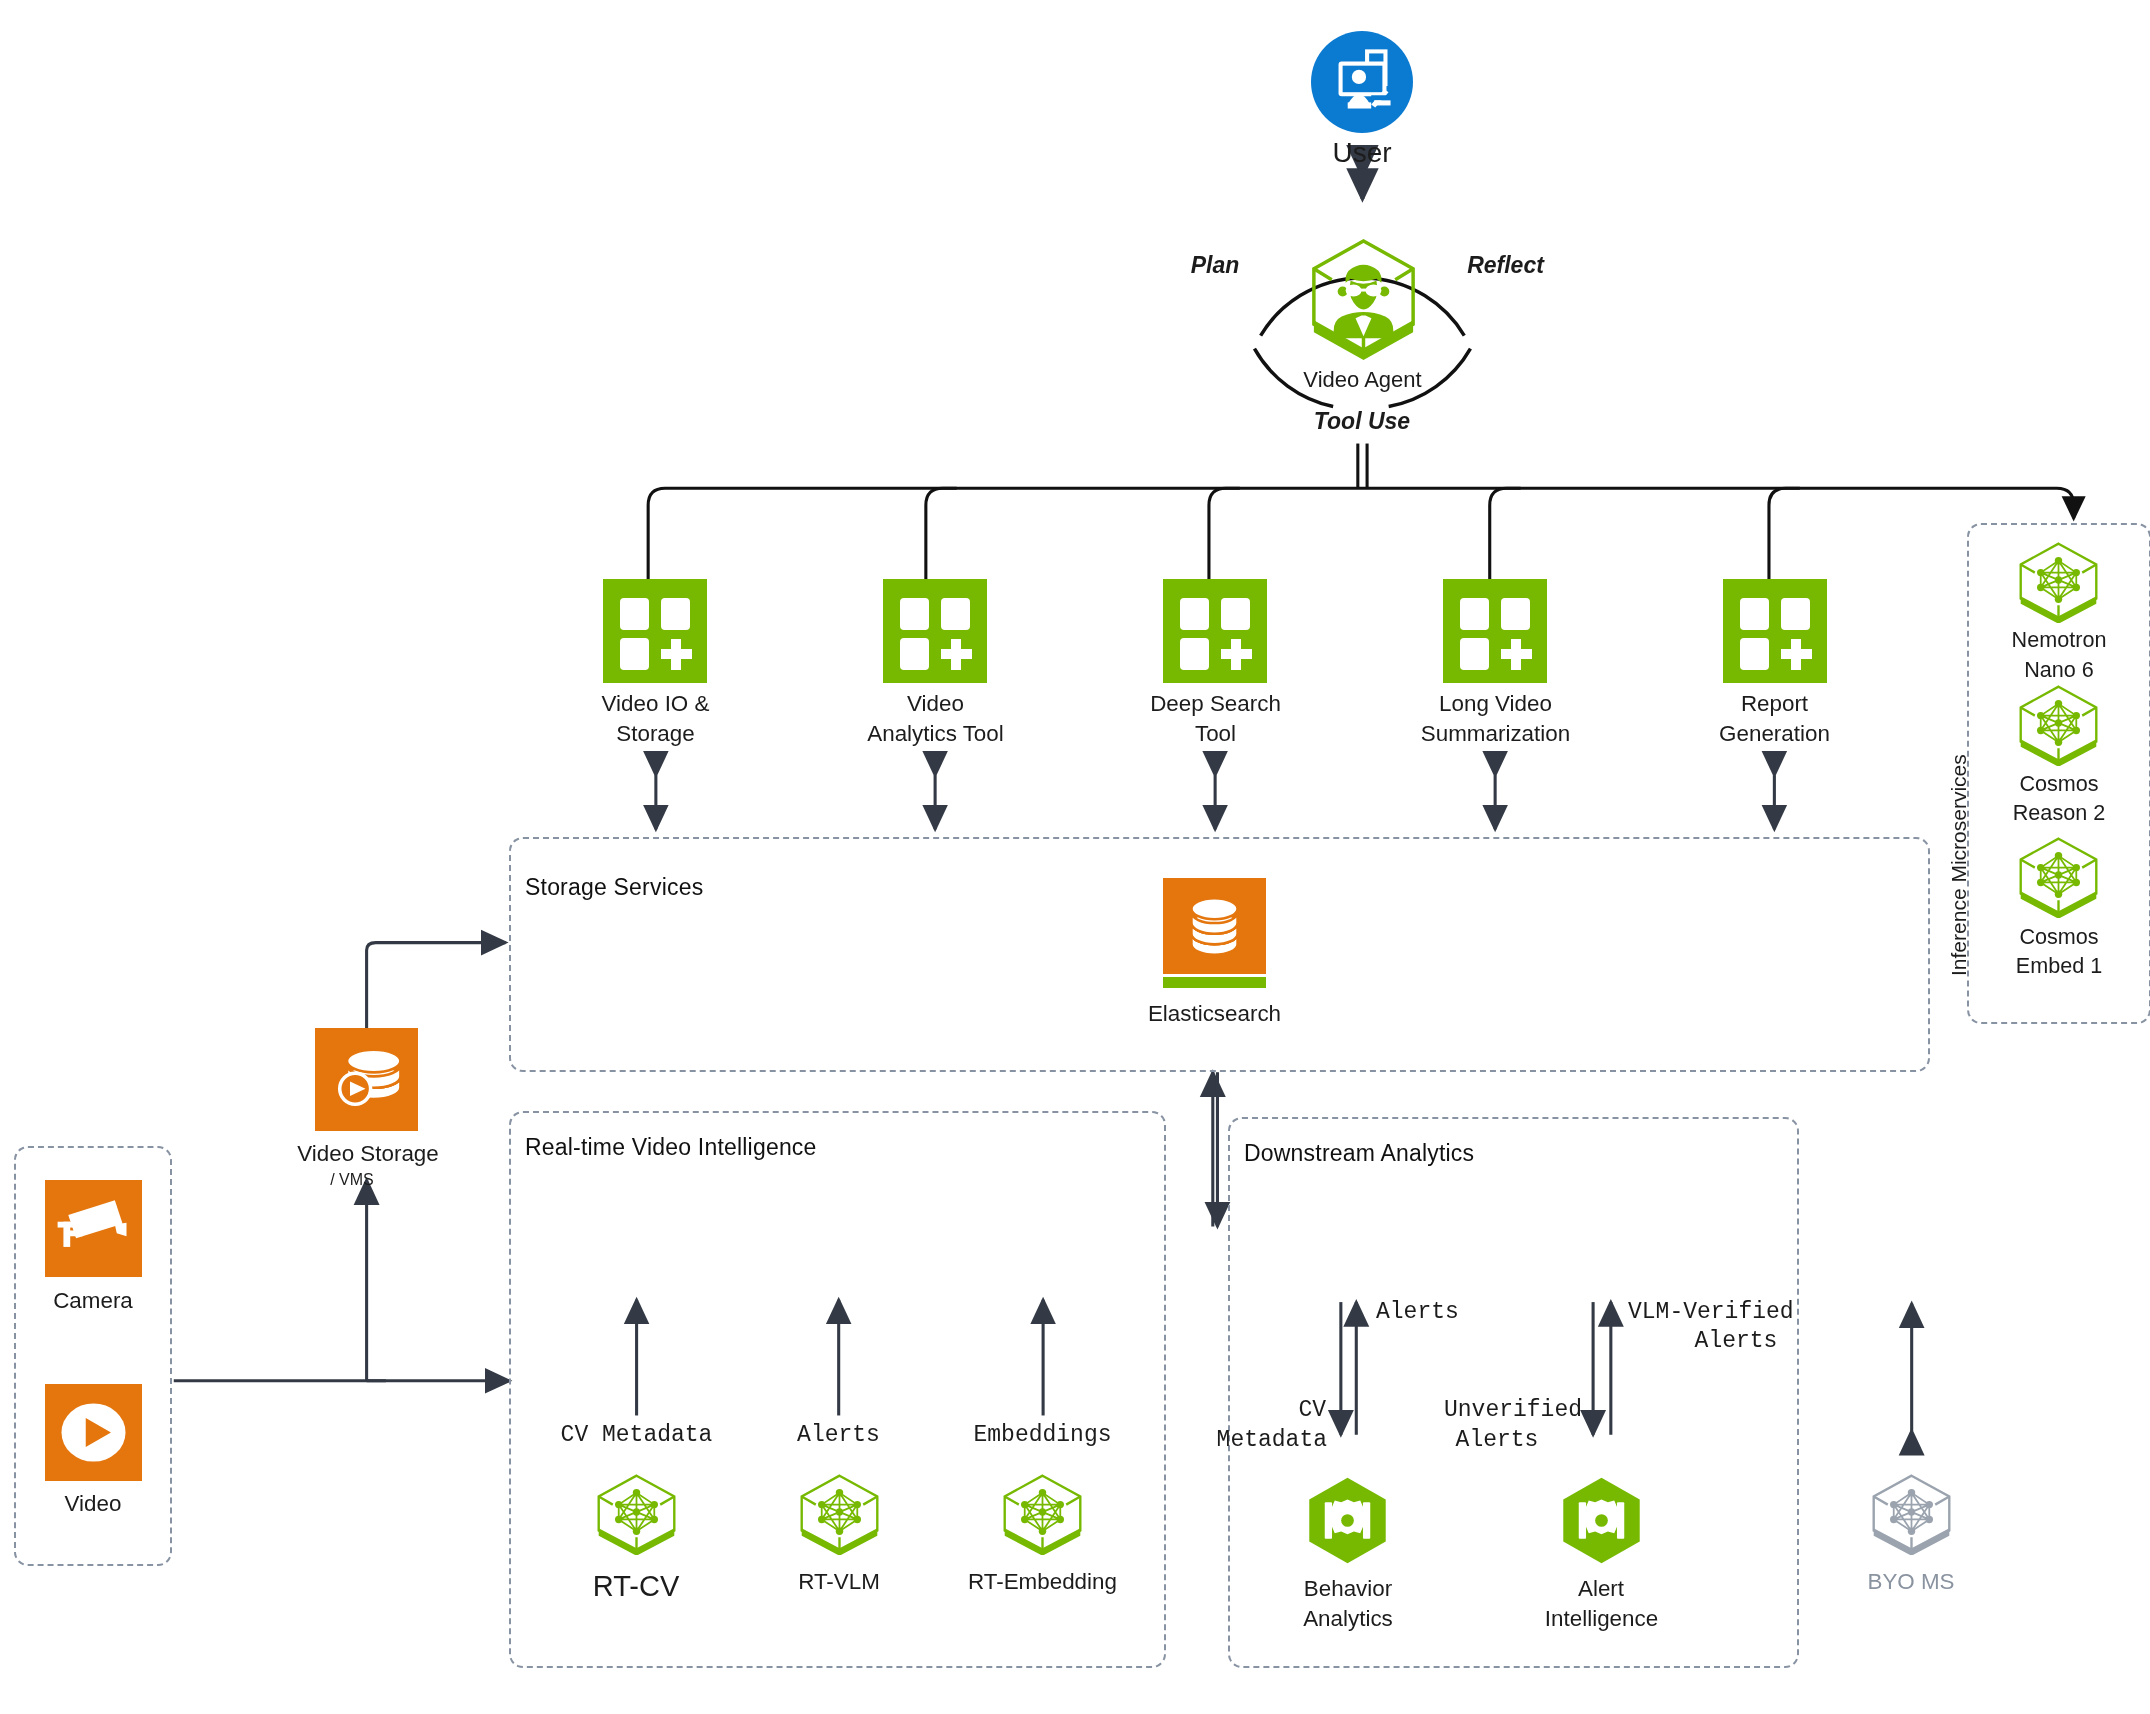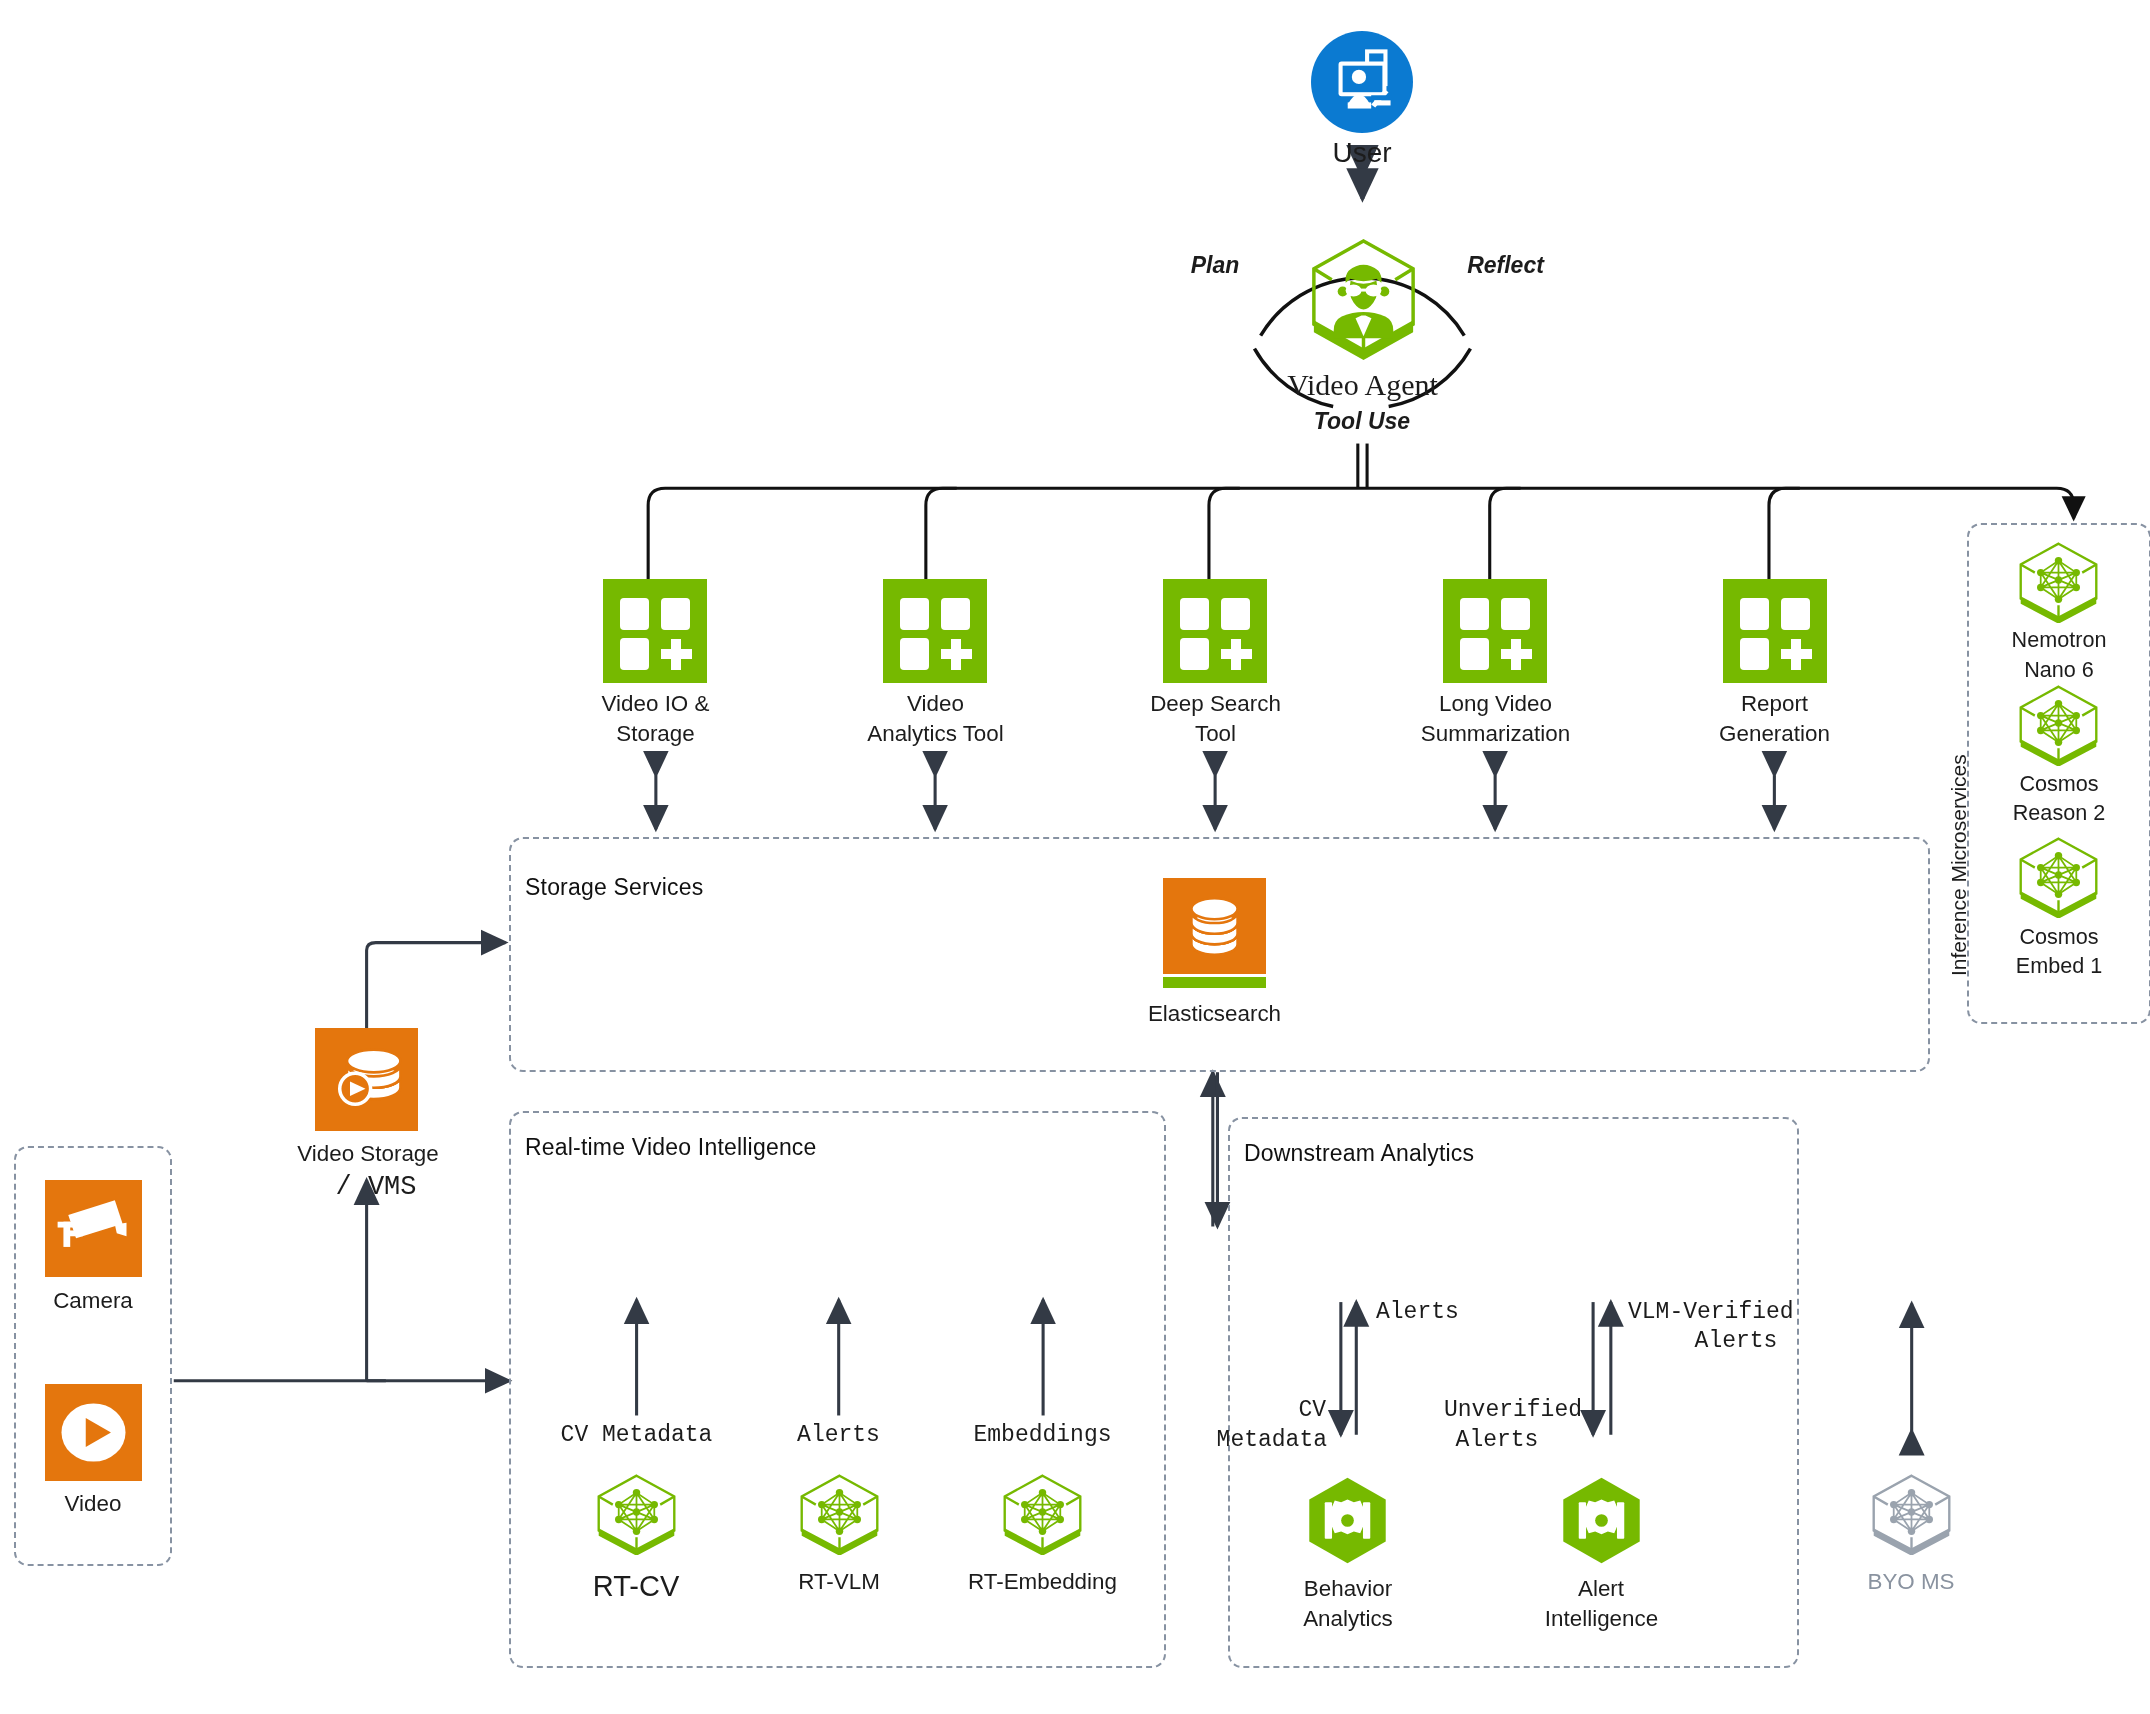--- a/index.html
+++ b/index.html
@@ -114,21 +114,21 @@
         <path d="M38 82 q22 -9 44 0 q8 4 8 14 l0 8 l-60 0 l0 -8 q0 -10 8 -14 z"></path>
       </g>
       <g fill="#ffffff">
         <ellipse cx="50" cy="56" rx="8" ry="6"></ellipse>
           <ellipse cx="70" cy="56" rx="8" ry="6"></ellipse>
         <rect x="57" y="54" width="6" height="3"></rect>
         <path d="M52 84 l8 18 l8 -18 l-6 -3 l-4 0 z"></path>
       </g>
     </svg>
   </div>
-  <div class="lbl" style="left:1262px;top:366px;width:201px;font-size:30px;font-family:Liberation Serif, serif;">Video Agent</div>
+  <div class="lbl" style="left:1262px;top:366px;width:201px;font-size:22px;">Video Agent</div>
   <div class="lbl ital" style="left:1161px;top:251px;width:108px;font-size:23px;">Plan</div>
   <div class="lbl ital" style="left:1444px;top:251px;width:123px;font-size:23px;">Reflect</div>
   <div class="lbl ital" style="left:1285px;top:407px;width:154px;font-size:23px;">Tool Use</div>
 
   <div class="toolicon" style="left:603px;top:579px;width:104px;height:104px;">
     <i style="left:17px;top:18.5px;width:29px;height:32px;border-radius:3.9px;"></i>
     <i style="left:58px;top:18.5px;width:29px;height:32px;border-radius:3.9px;"></i>
     <i style="left:17px;top:59px;width:29px;height:32px;border-radius:3.9px;"></i>
     <i style="left:68px;top:60px;width:10px;height:31px;"></i>
     <i style="left:58px;top:70px;width:31px;height:10px;"></i>
@@ -282,21 +282,21 @@
         <path d="M31 47 a26 11 0 0 0 52 0 l0 11 a26 11 0 0 1 -52 0 z"></path>
         <ellipse cx="57" cy="47" rx="26" ry="11"></ellipse>
         <path d="M31 36 a26 11 0 0 0 52 0 l0 11 a26 11 0 0 1 -52 0 z"></path>
         <ellipse cx="57" cy="32" rx="26" ry="11"></ellipse>
       </g>
       <circle cx="39" cy="59" r="15" fill="#e4760d" stroke="#ffffff" stroke-width="3.4"></circle>
       <path d="M34 52 L49 59 L34 66 z" fill="#ffffff"></path>
     </svg>
   </div>
   <div class="lbl" style="left:274px;top:1140px;width:188px;font-size:22.4px;">Video Storage</div>
-  <div class="lbl" style="left:282px;top:1170px;width:188px;font-size:27px;font-family:Liberation Mono, monospace;">/ VMS</div>
+  <div class="lbl" style="left:258px;top:1170px;width:188px;font-size:16px;">/ VMS</div>
 
   <div class="dashbox" style="left:14px;top:1146px;width:158px;height:420px;"></div>
   <div class="orangebox" style="left:45px;top:1180px;width:97px;height:97px;">
     <svg viewBox="0 0 100 100" width="97" height="97" style="position:absolute;left:0;top:0;">
       <g fill="#ffffff">
         <path d="M24 36 L72 21 L80 45 L32 60 z"></path>
         <path d="M72 46 L84 44 L84 58 L74 55 z"></path>
         <rect x="19" y="43" width="7" height="26"></rect>
         <rect x="13" y="43" width="19" height="6"></rect>
         <rect x="23" y="52" width="16" height="6"></rect>

